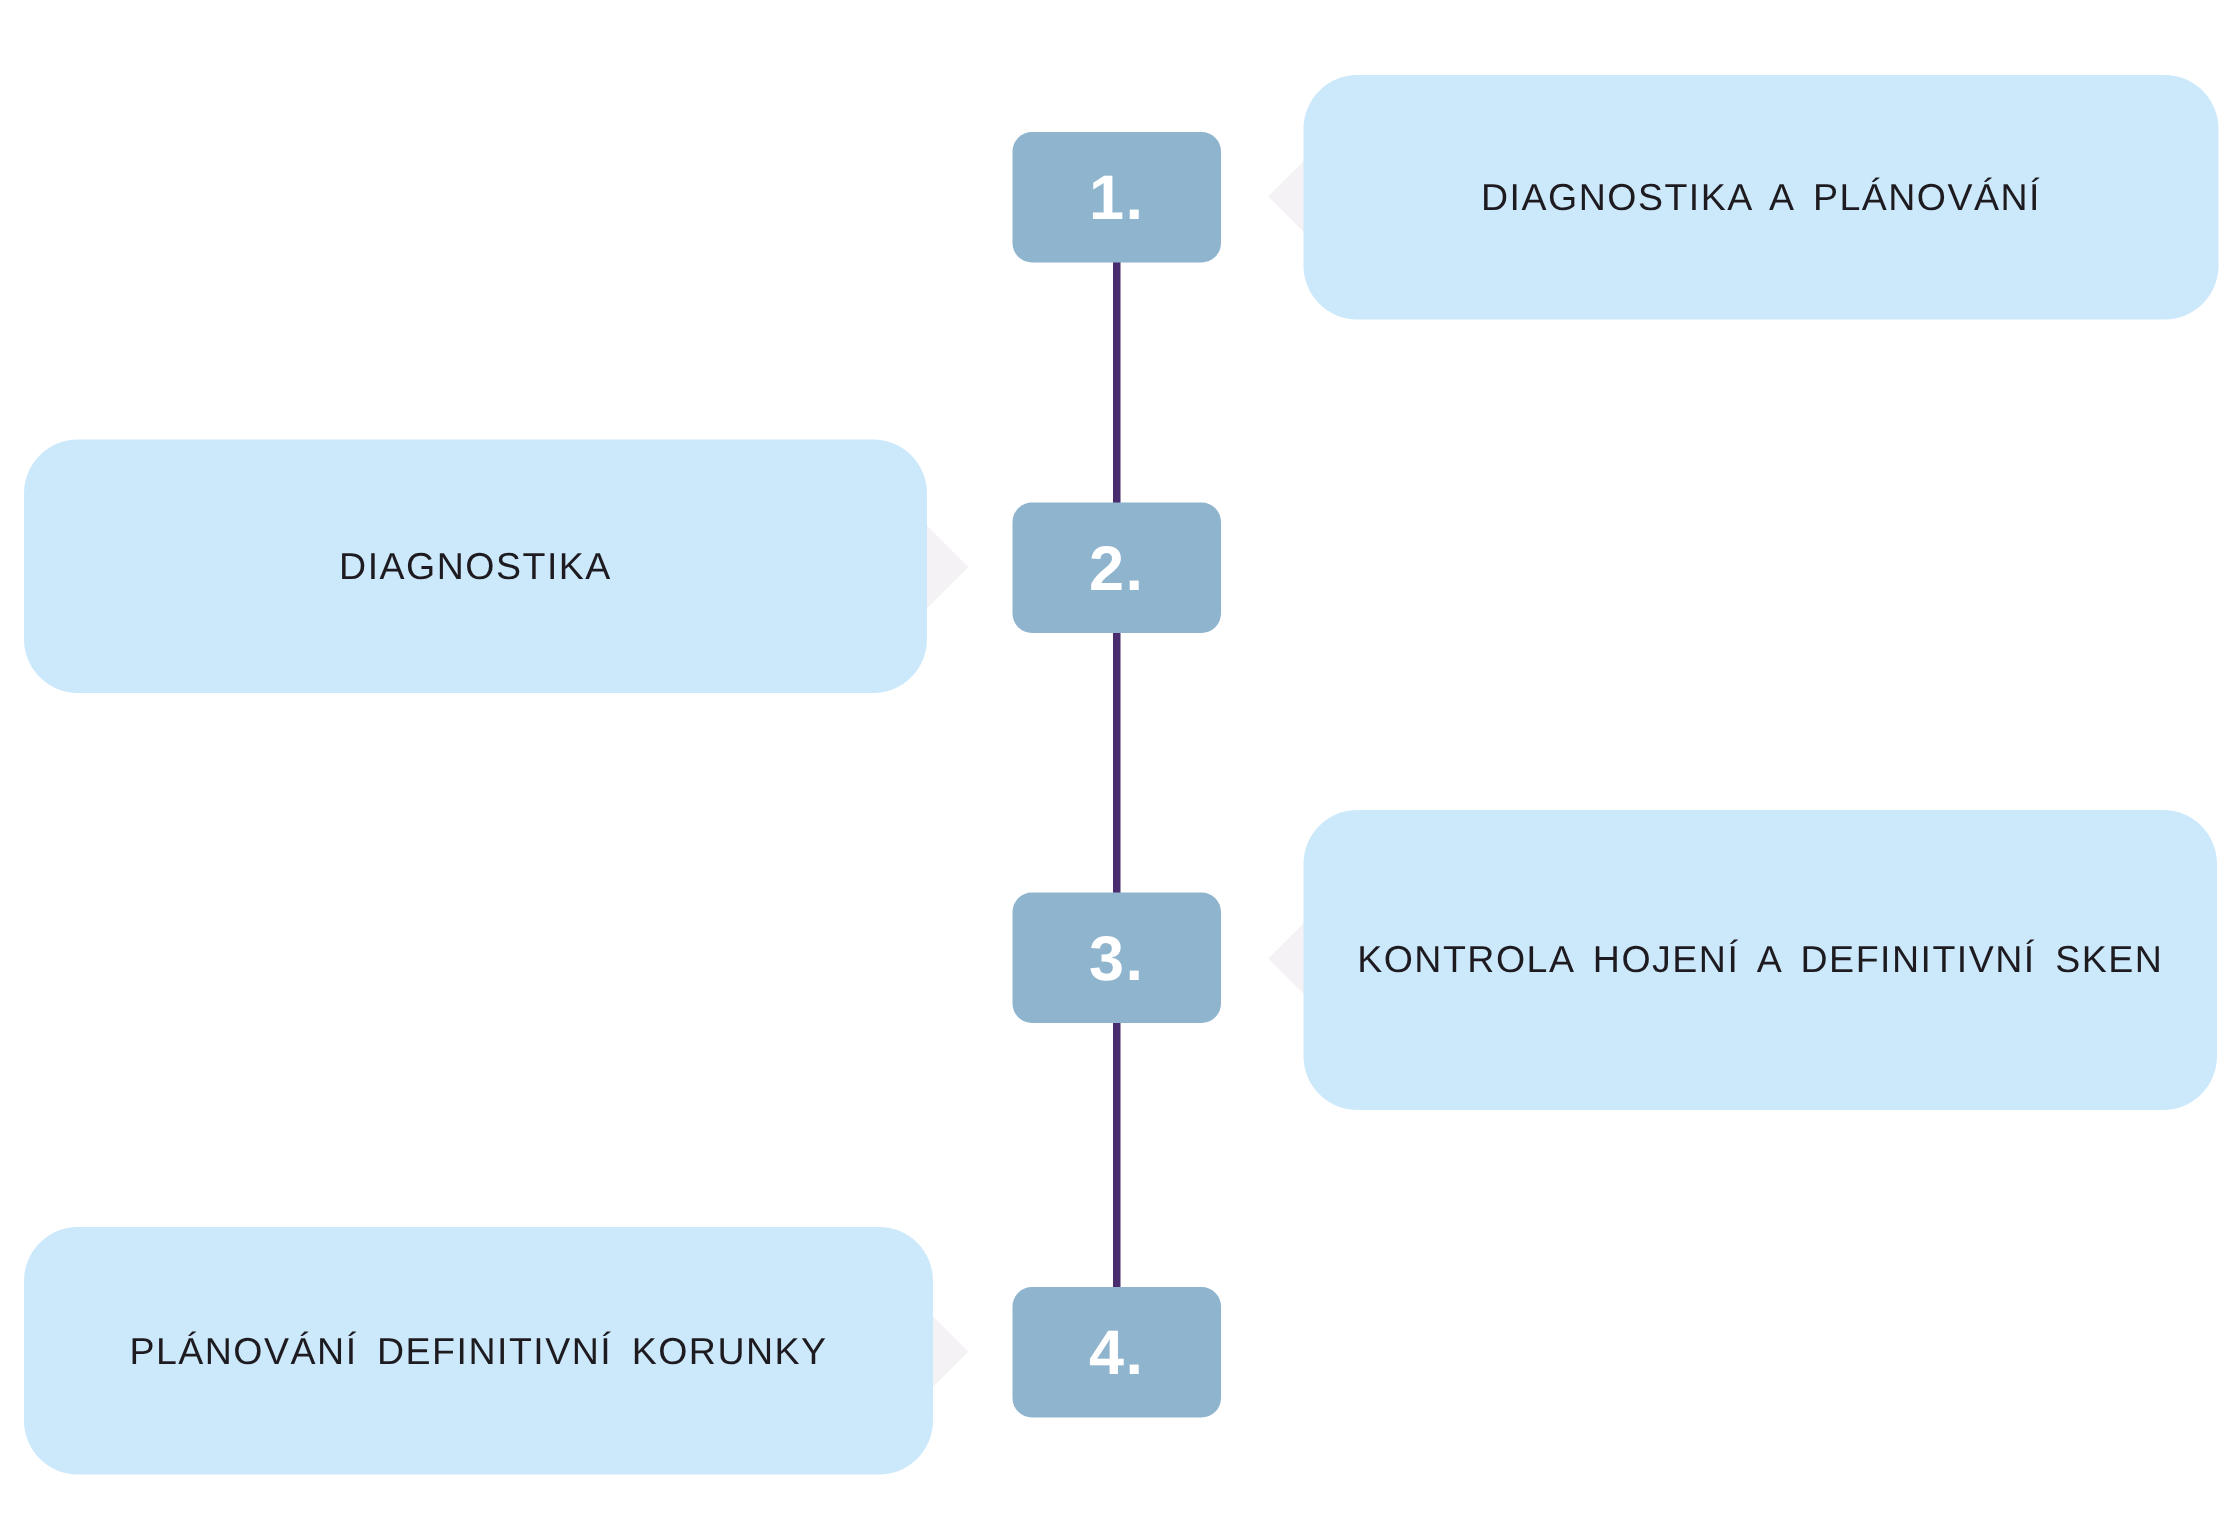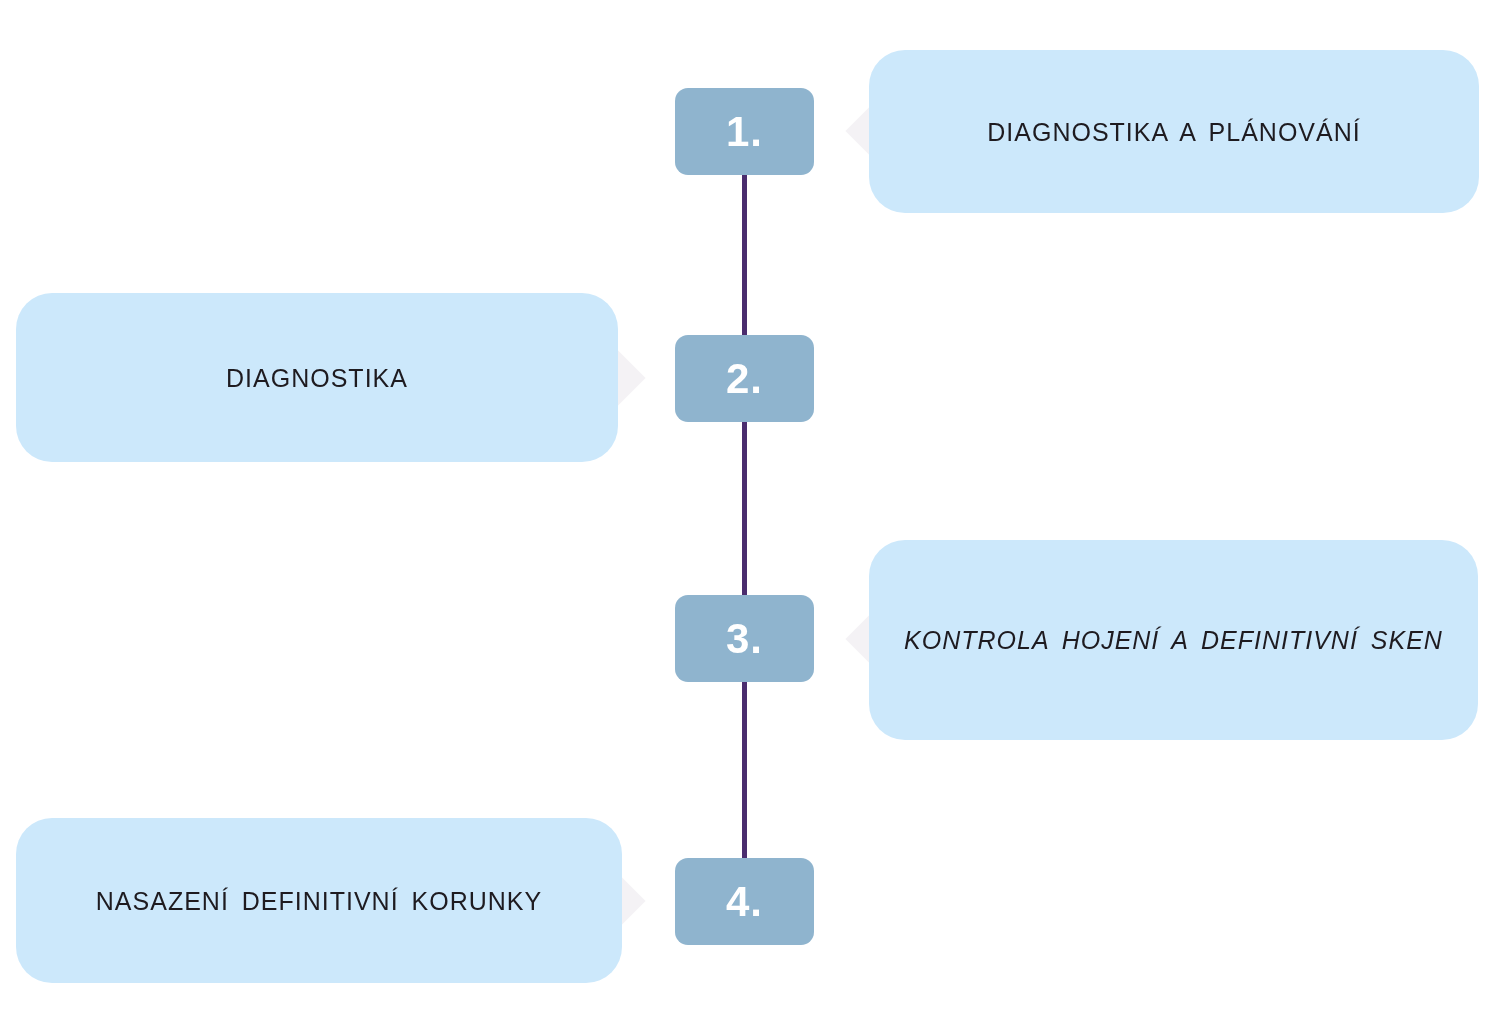--- a/index.html
+++ b/index.html
@@ -38,21 +38,21 @@
   .bubble{
     position:absolute;background:var(--bubble-fill);border-radius:36px;z-index:3;
     display:flex;align-items:center;justify-content:center;text-align:center;
   }
   .bubble .label{
     color:var(--label-text);font-size:25px;line-height:36px;
     letter-spacing:1px;word-spacing:5px;
   }
   .bubble.b1{left:869px;top:50px;width:610px;height:163px;padding:0 16px;}
   .bubble.b2{left:16px;top:293px;width:602px;height:169px;padding:0 40px;}
-  .bubble.b3{left:869px;top:540px;width:609px;height:200px;padding:0 35px;font-style:italic;}
+  .bubble.b3{left:869px;top:540px;width:609px;height:200px;padding:0 35px;}
   .bubble.b4{left:16px;top:818px;width:606px;height:165px;padding:0 30px;}
   
   .numbox{
     position:absolute;width:139px;height:87px;background:var(--number-box-fill);
     border-radius:13px;z-index:4;display:flex;align-items:center;justify-content:center;
   }
   .numbox .num{
     color:var(--number-text);font-size:42px;font-weight:bold;letter-spacing:1px;
   }
   .numbox.n1{left:675px;top:88px;}
@@ -86,19 +86,19 @@
   <div class="diamond d3"></div>
   <div class="bubble b3">
     <span class="label">KONTROLA HOJENÍ A DEFINITIVNÍ SKEN</span>
   </div>
   <div class="numbox n3">
     <span class="num">3.</span>
   </div>
 
   <div class="diamond d4"></div>
   <div class="bubble b4">
-    <span class="label">NASAZENÍ DEFINITIVNÍ KORUNKY</span>
+    <span class="label">PLÁNOVÁNÍ DEFINITIVNÍ KORUNKY</span>
   </div>
   <div class="numbox n4">
     <span class="num">4.</span>
   </div>
 
 </div>
 
 </body></html>

